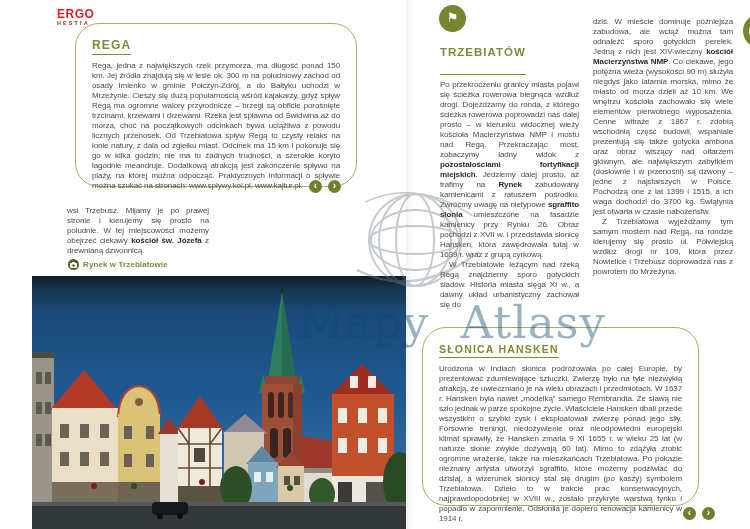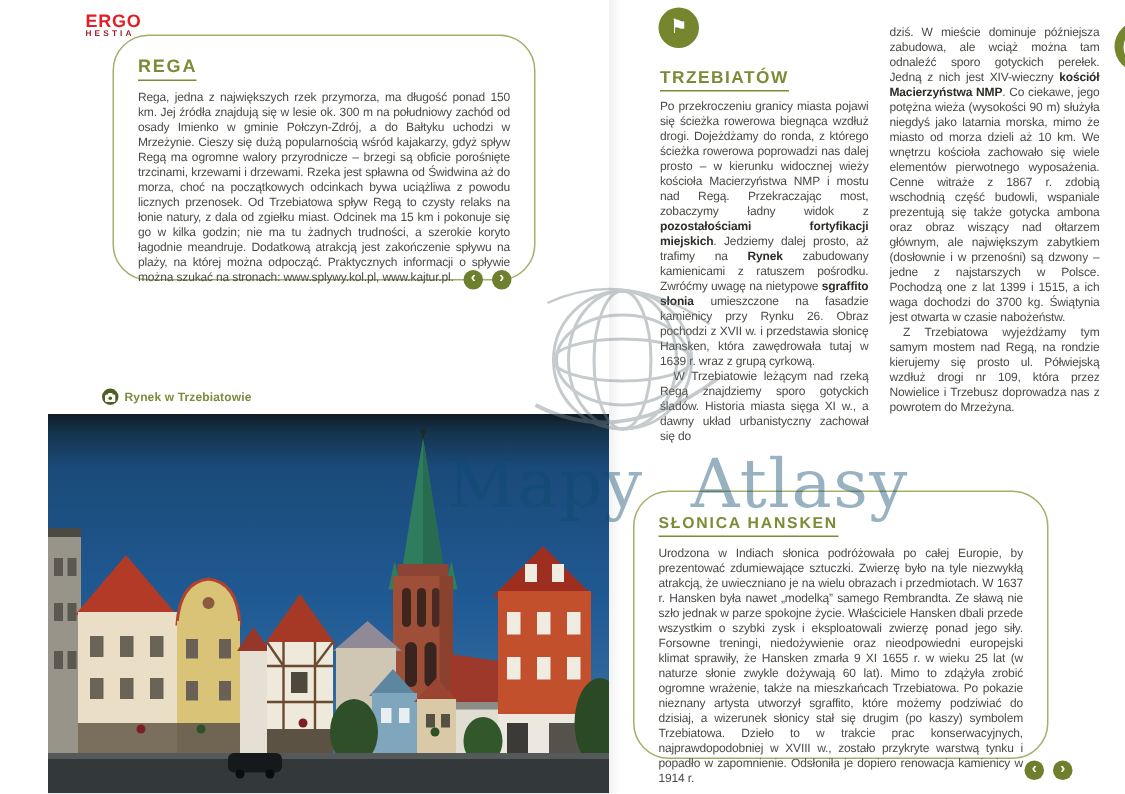--- a/index.html
+++ b/index.html
@@ -54,21 +54,21 @@
   .photo svg { display:block; }
 
   
   .flag-badge {
     position:absolute; left:407px; top:5px; width:27px; height:27px; border-radius:50%;
     background:#75862e; color:#ffffff; font-size:13px; line-height:26px; text-align:center;
   }
   .col3 { left:408px; top:42px; width:139px; }
   .col3 .sec-title {
     display:inline-block; font-size:11.5px; font-weight:bold; color:#7c8b36;
-    letter-spacing:1px; border-bottom:1.6px solid #7c8b36; padding-bottom:2px; margin-bottom:5px;
+    letter-spacing:1px; border-bottom:1.6px solid #7c8b36; padding-bottom:16px; margin-bottom:5px;
   }
   .col4 { left:561px; top:17px; width:140px; }
 
   .bike-tab {
     position:absolute; left:711px; top:14px; width:39px; height:34px;
     background:#75862e; border-radius:17px 0 0 17px;
     display:flex; align-items:center; justify-content:flex-start; padding-left:6px;
   }
   .bike-ring {
     width:25px; height:25px; border:1.4px solid #ffffff; border-radius:50%;
@@ -97,20 +97,23 @@
     <div class="hestia">HESTIA</div>
   </div>
 
   <section class="infobox rega-box">
     <h2 class="box-title">REGA</h2>
     <p class="body">Rega, jedna z największych rzek przymorza, ma długość ponad 150 km. Jej źródła znajdują się w lesie ok. 300 m na południowy zachód od osady Imienko w gminie Połczyn-Zdrój, a do Bałtyku uchodzi w Mrzeżynie. Cieszy się dużą popularnością wśród kajakarzy, gdyż spływ Regą ma ogromne walory przyrodnicze – brzegi są obficie porośnięte trzcinami, krzewami i drzewami. Rzeka jest spławna od Świdwina aż do morza, choć na początkowych odcinkach bywa uciążliwa z powodu licznych przenosek. Od Trzebiatowa spływ Regą to czysty relaks na łonie natury, z dala od zgiełku miast. Odcinek ma 15 km i pokonuje się go w kilka godzin; nie ma tu żadnych trudności, a szerokie koryto łagodnie meandruje. Dodatkową atrakcją jest zakończenie spływu na plaży, na której można odpocząć. Praktycznych informacji o spływie można szukać na stronach: www.splywy.kol.pl, www.kajtur.pl.</p>
   </section>
   <div class="nav-circle" style="left:277px; top:180px;">‹</div>
   <div class="nav-circle" style="left:296px; top:180px;">›</div>
 
+  <div class="col col1">
+    <p class="body"><span>wsi Trzebusz. Mijamy je po prawej stronie i kierujemy się prosto na południe. W tej miejscowości możemy obejrzeć ciekawy </span><b>kościół św. Józefa</b><span> z drewnianą dzwonnicą.</span></p>
+  </div>
 
   <div class="caption">
     <span class="cam">
       <svg width="7" height="6" viewBox="0 0 7 6">
           <rect x="0" y="1" width="7" height="5" rx="1" fill="#ffffff"></rect>
           <rect x="2" y="0" width="3" height="2" rx="0.5" fill="#ffffff"></rect>
           <circle cx="3.5" cy="3.5" r="1.2" fill="#4f5f23"></circle>
         </svg>
     </span>
     <span class="cap-text">Rynek w Trzebiatowie</span>

